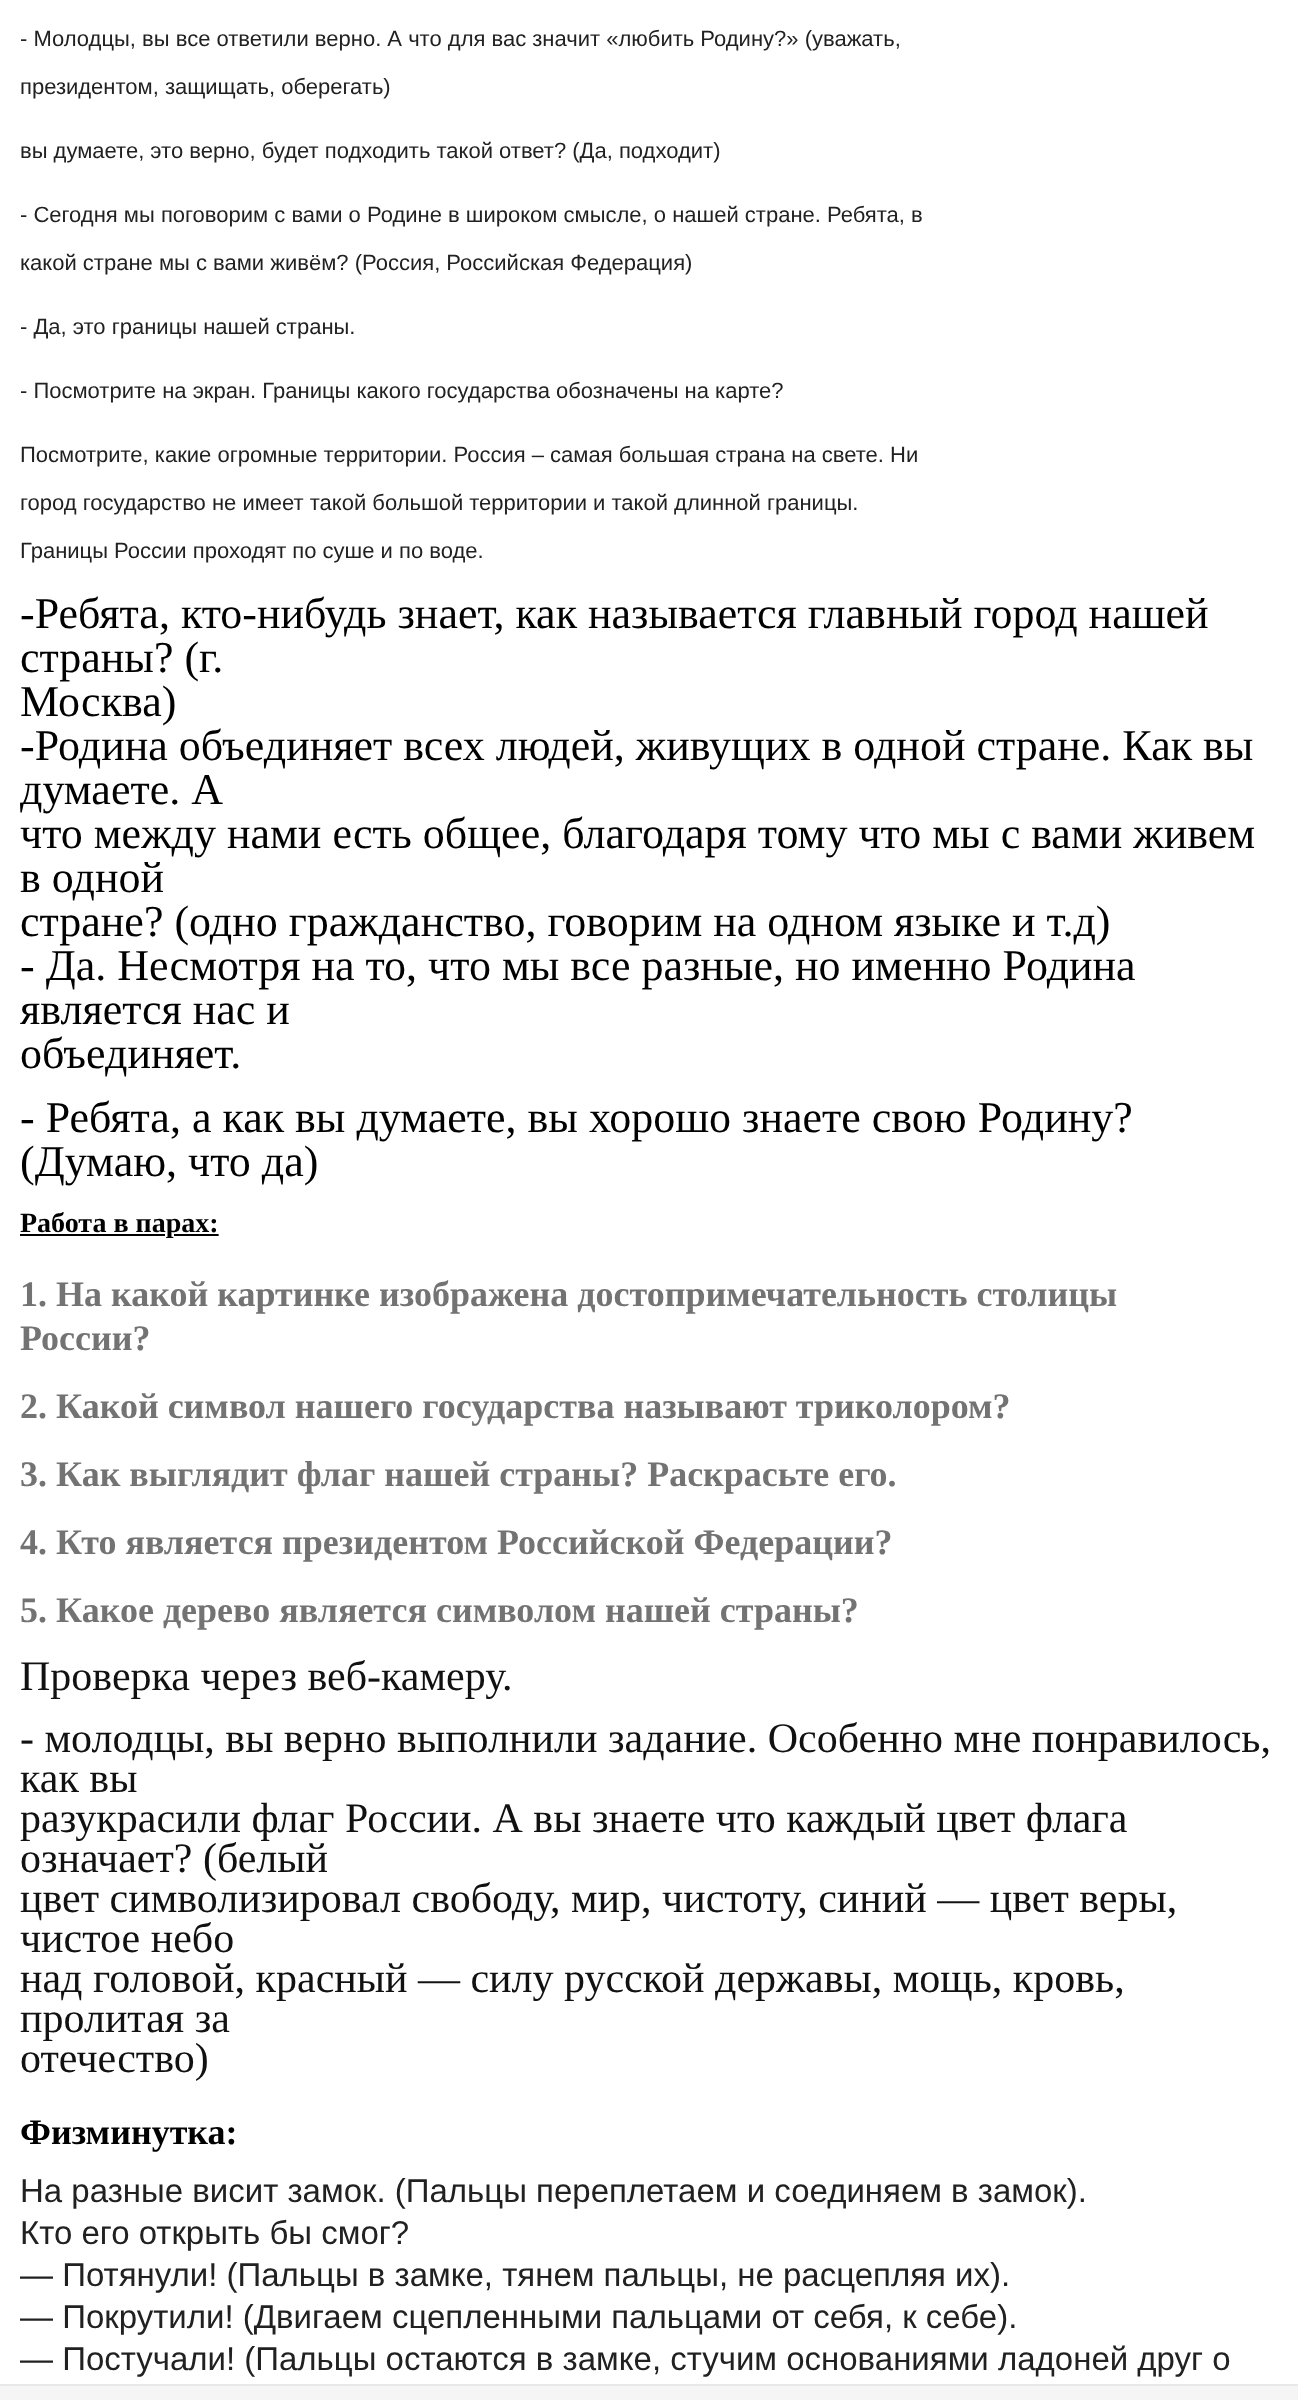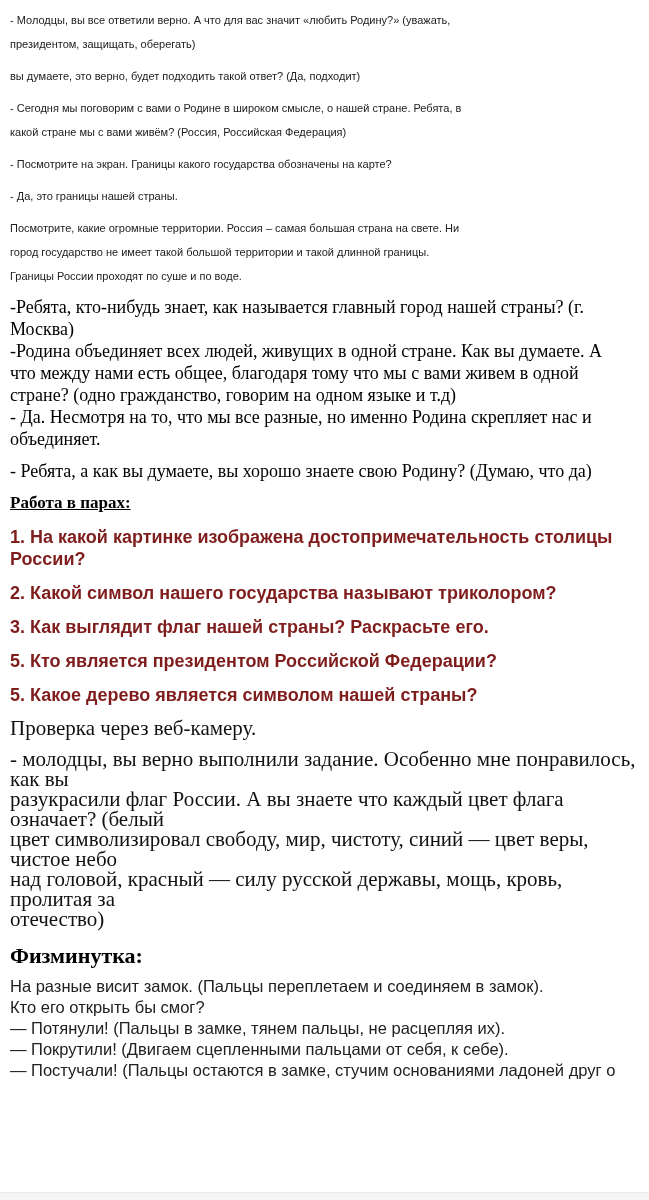--- a/index.html
+++ b/index.html
@@ -20,57 +20,57 @@
   .b-sans {
     font-family: "Liberation Sans", "DejaVu Sans", sans-serif;
     font-size: 11px;
     line-height: 24px;
     color: #212121;
     margin-bottom: 8px;
   }
   
   .b-serifgroup, .b-serif {
     font-family: "Liberation Serif", "DejaVu Serif", serif;
-    font-size: 18px;
+    font-size: 22px;
     line-height: 22px;
     color: #000000;
     margin-bottom: 10px;
   }
   
   .b-heading {
     font-family: "Liberation Serif", "DejaVu Serif", serif;
-    font-size: 17px;
+    font-size: 14px;
     line-height: 22px;
     font-weight: bold;
     text-decoration: underline;
     color: #000000;
     margin-bottom: 12px;
   }
   
   .b-question {
-    font-family: Liberation Sans, sans-serif;
+    font-family: Liberation Serif, serif;
     font-size: 18px;
     line-height: 22px;
     font-weight: bold;
-    color: #7f1d1d;
+    color: #737373;
     margin-bottom: 12px;
   }
   
   .b-cond {
     font-family: "Liberation Serif", "DejaVu Serif", serif;
     font-size: 21px;
     line-height: 20.5px;
     color: #111111;
     margin-bottom: 10px;
   }
   .b-cond.big { margin-bottom: 16px; line-height: 20px; }
   
   .b-serifbold {
     font-family: "Liberation Serif", "DejaVu Serif", serif;
-    font-size: 22px;
+    font-size: 18px;
     line-height: 22px;
     font-weight: bold;
     color: #000000;
     margin-bottom: 9px;
   }
   
   .b-phys {
     font-family: "Liberation Sans", "DejaVu Sans", sans-serif;
     font-size: 16.5px;
     line-height: 21px;
@@ -94,57 +94,57 @@
       <div class="ln">президентом, защищать, оберегать)</div>
     </div>
     <div class="blk b-sans">
       <div class="ln">вы думаете, это верно, будет подходить такой ответ? (Да, подходит)</div>
     </div>
     <div class="blk b-sans">
       <div class="ln">- Сегодня мы поговорим с вами о Родине в широком смысле, о нашей стране. Ребята, в</div>
       <div class="ln">какой стране мы с вами живём? (Россия, Российская Федерация)</div>
     </div>
     <div class="blk b-sans">
-      <div class="ln">- Посмотрите на экран. Границы какого государства обозначены на карте?</div>
+      <div class="ln">- Да, это границы нашей страны.</div>
     </div>
     <div class="blk b-sans">
-      <div class="ln">- Да, это границы нашей страны.</div>
+      <div class="ln">- Посмотрите на экран. Границы какого государства обозначены на карте?</div>
     </div>
     <div class="blk b-sans">
       <div class="ln">Посмотрите, какие огромные территории. Россия – самая большая страна на свете. Ни</div>
       <div class="ln">город государство не имеет такой большой территории и такой длинной границы.</div>
       <div class="ln">Границы России проходят по суше и по воде.</div>
     </div>
     <div class="blk b-serifgroup">
       <div class="ln">-Ребята, кто-нибудь знает, как называется главный город нашей страны? (г.</div>
       <div class="ln">Москва)</div>
       <div class="ln">-Родина объединяет всех людей, живущих в одной стране. Как вы думаете. А</div>
       <div class="ln">что между нами есть общее, благодаря тому что мы с вами живем в одной</div>
       <div class="ln">стране? (одно гражданство, говорим на одном языке и т.д)</div>
-      <div class="ln">- Да. Несмотря на то, что мы все разные, но именно Родина скрепляет нас и</div>
+      <div class="ln">- Да. Несмотря на то, что мы все разные, но именно Родина является нас и</div>
       <div class="ln">объединяет.</div>
     </div>
     <div class="blk b-serif">
       <div class="ln">- Ребята, а как вы думаете, вы хорошо знаете свою Родину? (Думаю, что да)</div>
     </div>
     <div class="blk b-heading">
       <div class="ln">Работа в парах:</div>
     </div>
     <div class="blk b-question">
       <div class="ln">1. На какой картинке изображена достопримечательность столицы</div>
       <div class="ln">России?</div>
     </div>
     <div class="blk b-question">
       <div class="ln">2. Какой символ нашего государства называют триколором?</div>
     </div>
     <div class="blk b-question">
       <div class="ln">3. Как выглядит флаг нашей страны? Раскрасьте его.</div>
     </div>
     <div class="blk b-question">
-      <div class="ln">5. Кто является президентом Российской Федерации?</div>
+      <div class="ln">4. Кто является президентом Российской Федерации?</div>
     </div>
     <div class="blk b-question">
       <div class="ln">5. Какое дерево является символом нашей страны?</div>
     </div>
     <div class="blk b-cond">
       <div class="ln">Проверка через веб-камеру.</div>
     </div>
     <div class="blk b-cond big">
       <div class="ln">- молодцы, вы верно выполнили задание. Особенно мне понравилось, как вы</div>
       <div class="ln">разукрасили флаг России. А вы знаете что каждый цвет флага означает? (белый</div>

